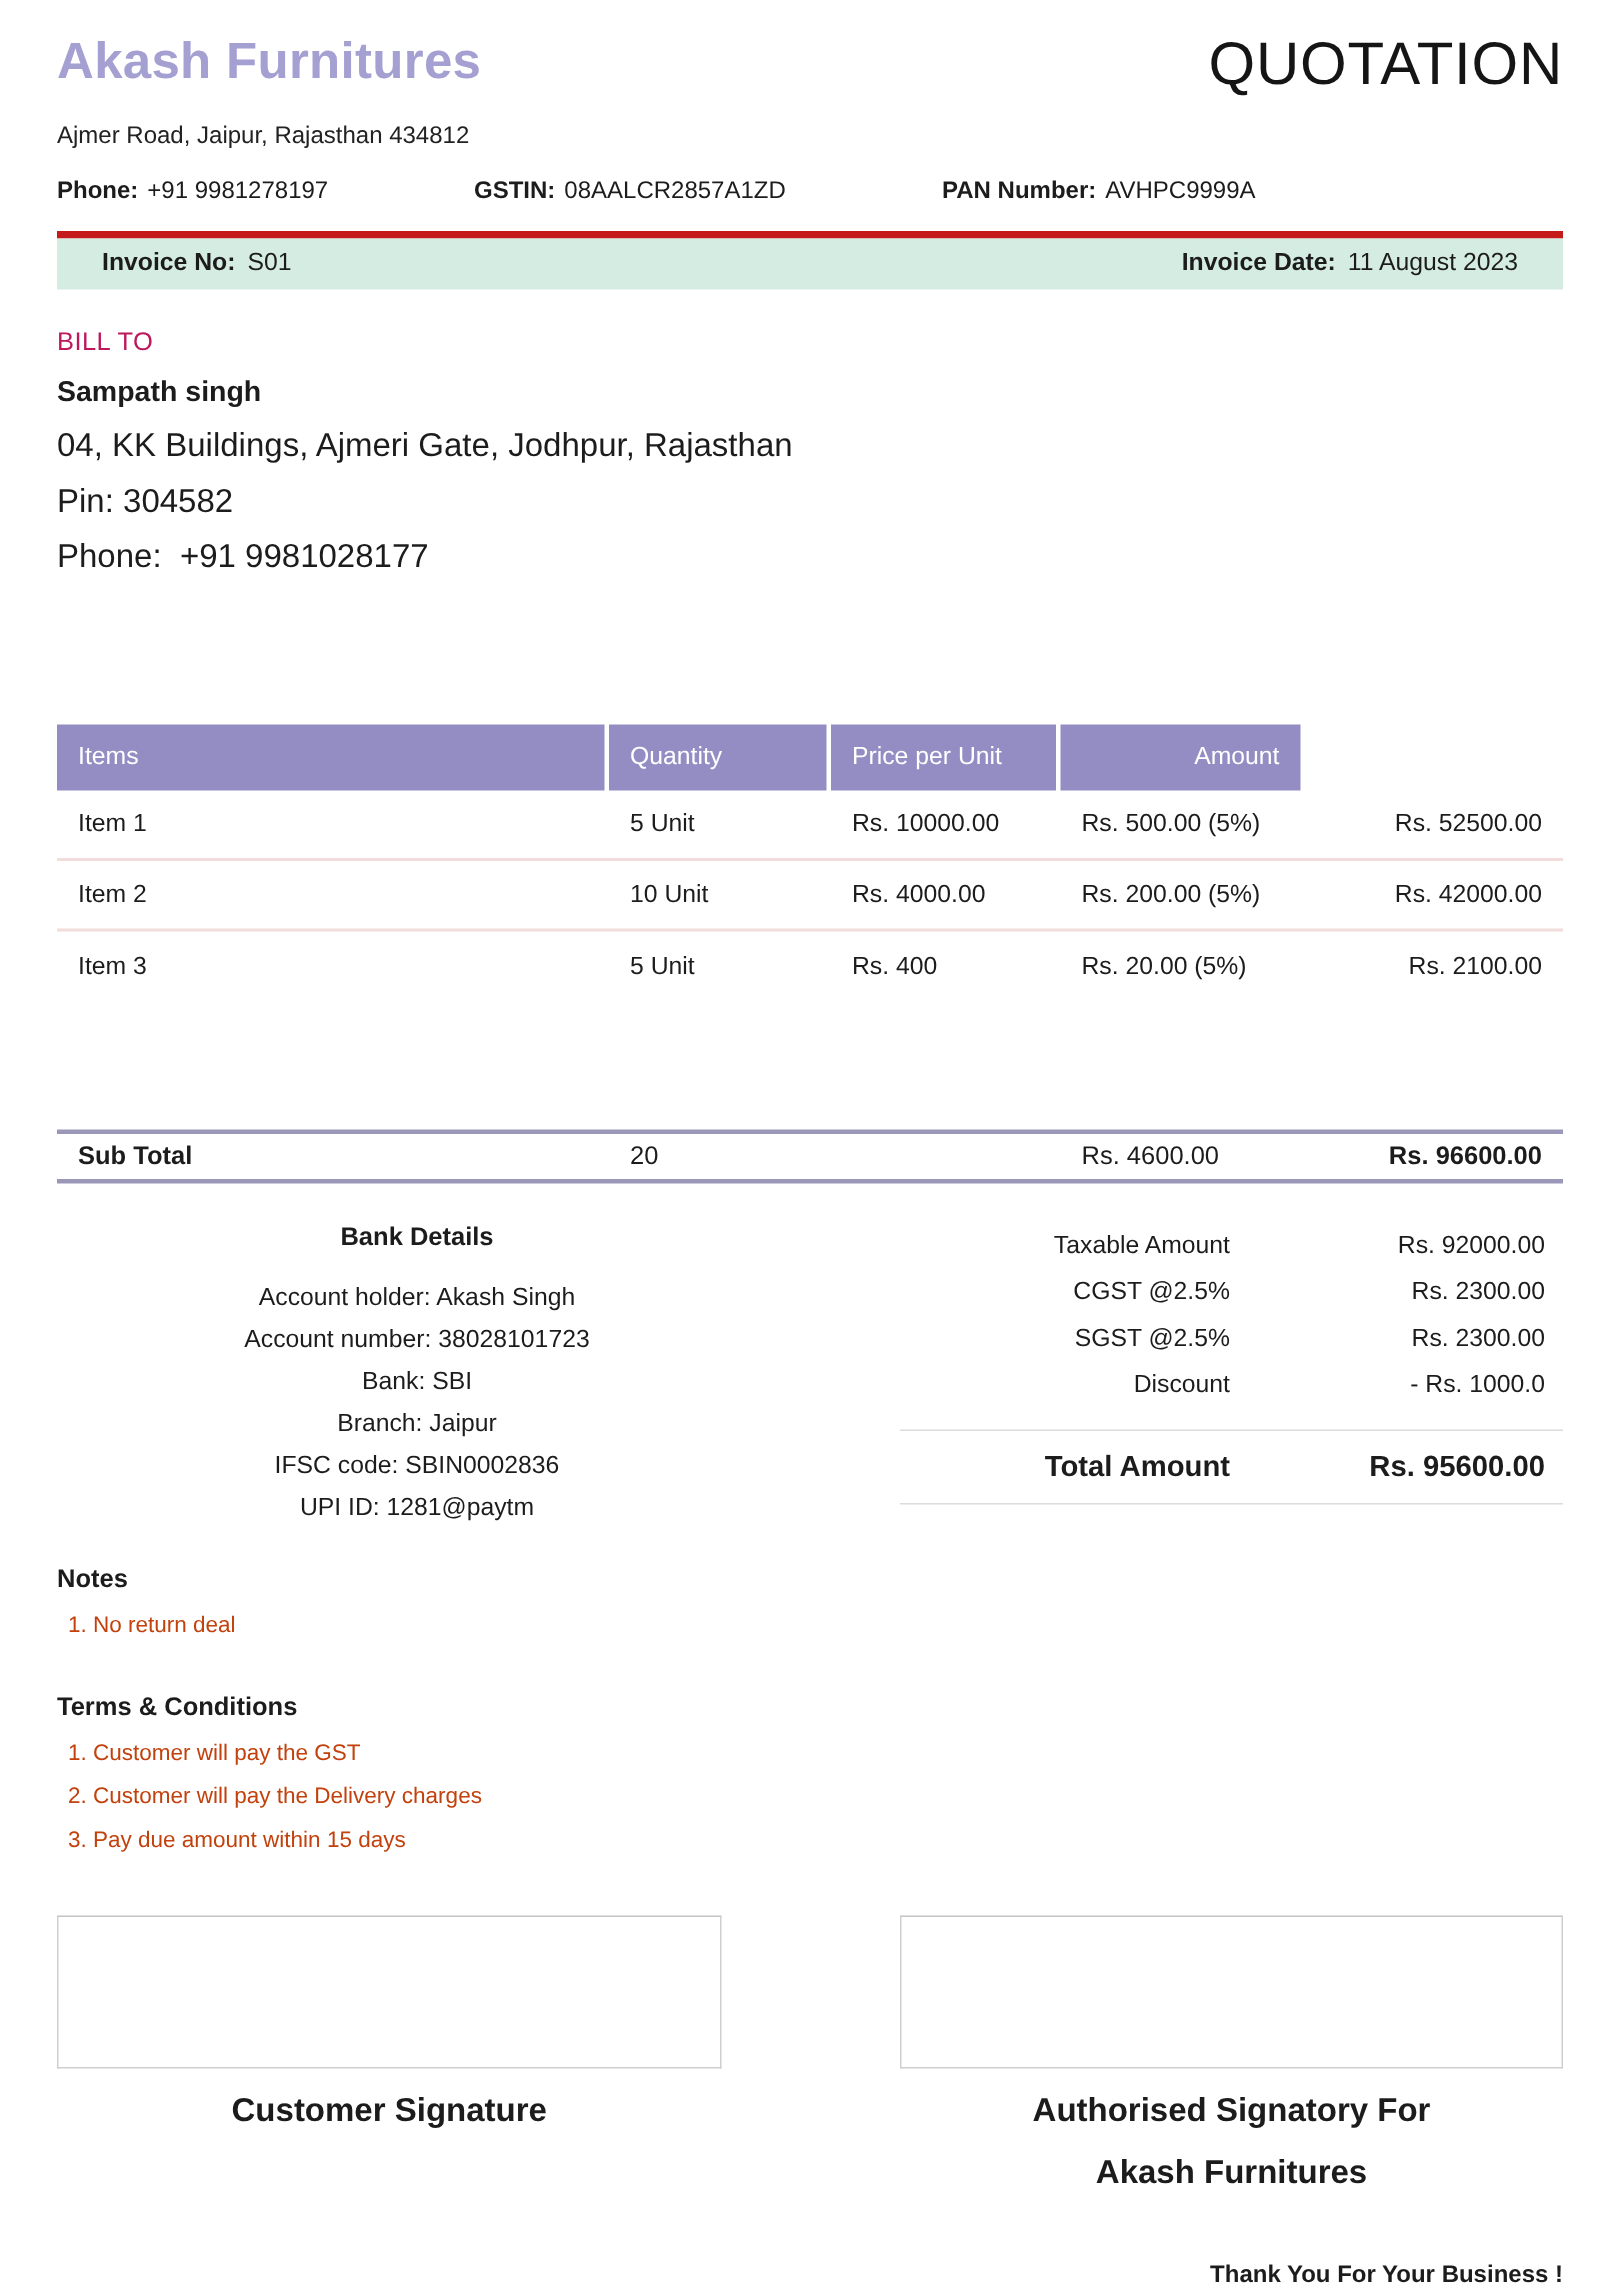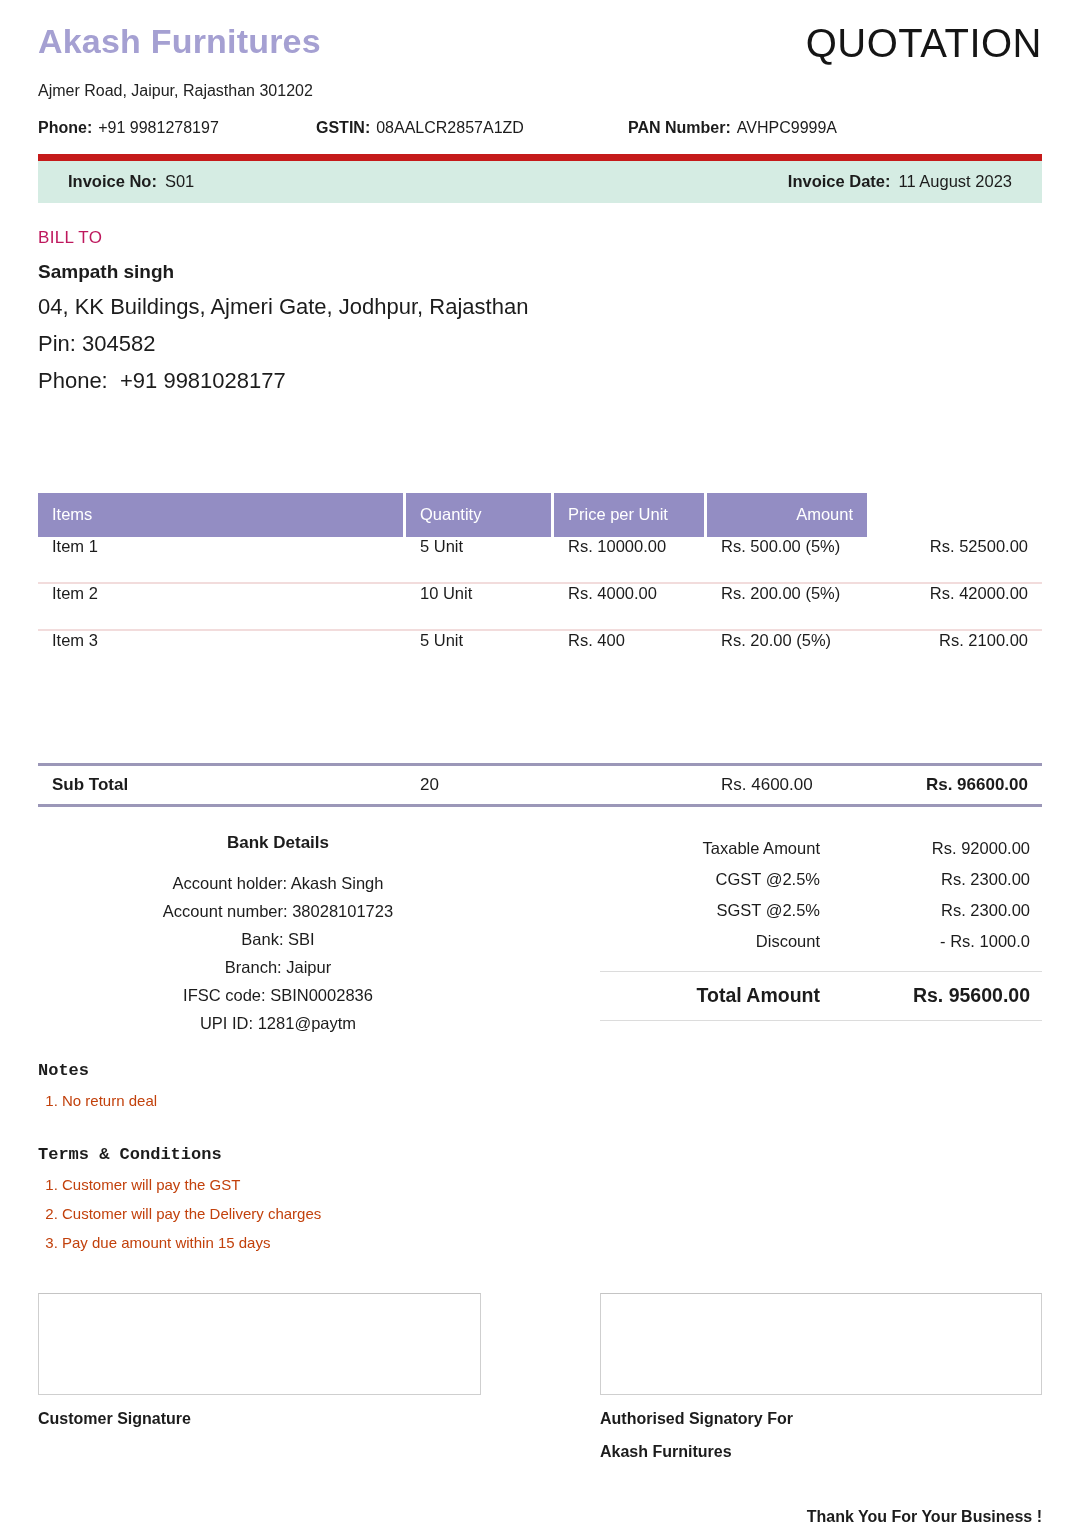--- a/index.html
+++ b/index.html
@@ -39,21 +39,21 @@
   
   .items-table { margin-top:99px; }
   .t-head { display:flex; gap:3px; }
   .t-head .th {
     background:var(--table-header,#938dc3); color:#ffffff;
     height:44px; display:flex; align-items:center;
     padding:0 14px; font-size:16.5px; font-weight:500;
   }
   .c1 { width:365px; } .c2 { width:145px; } .c3 { width:150px; } .c4 { width:172px; } .c5 { width:160px; }
   .right { justify-content:flex-end; text-align:right; }
-  .t-row { display:flex; gap:3px; height:47px; align-items:flex-start; font-size:16.5px; }
+  .t-row { display:flex; gap:3px; height:47px; align-items:center; font-size:16.5px; }
   .t-row .td { padding:0 14px; }
   .t-row.bordered { border-bottom:2px solid var(--row-divider,#f2dcdc); }
 
   .subtotal-row {
     margin-top:85px; display:flex; gap:3px; align-items:center; height:46px;
     border-top:3px solid var(--subtotal-border,#9b97b8);
     border-bottom:3px solid var(--subtotal-border,#9b97b8);
     font-size:17px;
   }
   .subtotal-row .td { padding:0 14px; }
@@ -72,47 +72,47 @@
   .total-row {
     margin-top:14px; display:flex; align-items:center; height:50px;
     border-top:1px solid #dcdcdc; border-bottom:1px solid #dcdcdc;
     font-size:19.5px; font-weight:700;
   }
   .total-row .s-lbl { flex:1; text-align:right; }
   .total-row .s-val { width:222px; text-align:right; padding-right:12px; }
 
   
   .notes { margin-top:24px; }
-  .section-heading { font-size:17px; font-weight:700;font-family:Liberation Mono, monospace; }
+  .section-heading { font-size:17px; font-weight:700; }
   ol.plain-list { margin-top:10px; padding-left:24px; }
   ol.plain-list li { font-size:15px; line-height:22px; margin-bottom:7px; color:#c2410c; }
   .terms { margin-top:26px; }
 
   
   .sign-row { margin-top:32px; display:flex; justify-content:space-between; }
   .sign-col { display:flex; flex-direction:column; }
   .sign-col.left { width:443px; }
   .sign-col.right { width:442px; }
   .sign-box { width:100%; height:102px; border:1px solid #cfcfcf; border-top-color:#c4c4c4; background:#fff; }
-  .sign-label { margin-top:15px; text-align:left; font-size:16px; font-weight:700; }
+  .sign-label { margin-top:15px; text-align:center; font-size:22px; font-weight:700; }
   .sign-label.second { margin-top:15px; }
 
   
   .footer { margin-top:47px; text-align:right; font-size:16px; font-weight:700; }
 </style>
 </head>
 <body>
 
 <div class="page">
 
   <div class="header-row">
     <div class="brand">Akash Furnitures</div>
     <div class="doc-title">QUOTATION</div>
   </div>
-  <div class="company-address">Ajmer Road, Jaipur, Rajasthan 301202</div>
+  <div class="company-address">Ajmer Road, Jaipur, Rajasthan 434812</div>
   <div class="info-row">
     <div class="info-pair info-phone">
       <span class="lbl">Phone:</span><span class="val">+91 9981278197</span>
     </div>
     <div class="info-pair info-gstin">
       <span class="lbl">GSTIN:</span><span class="val">08AALCR2857A1ZD</span>
     </div>
     <div class="info-pair">
       <span class="lbl">PAN Number:</span><span class="val">AVHPC9999A</span>
     </div>

